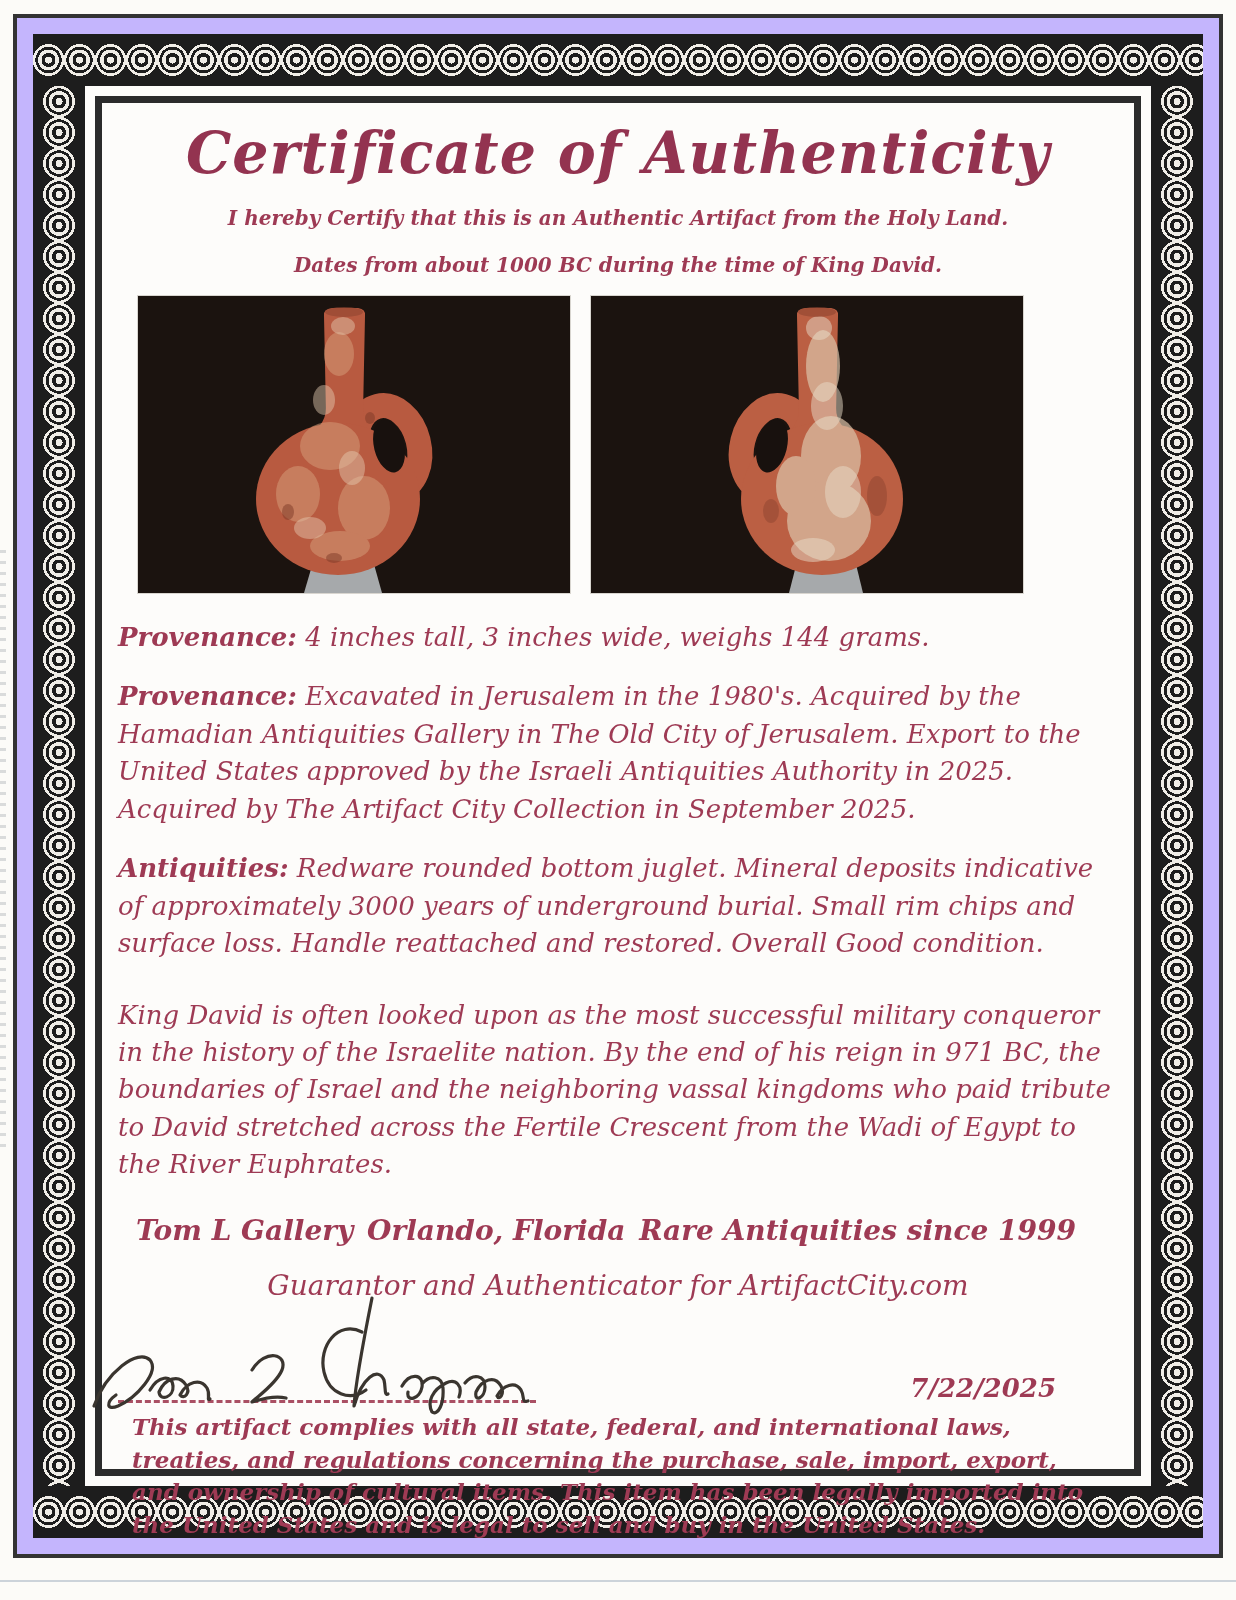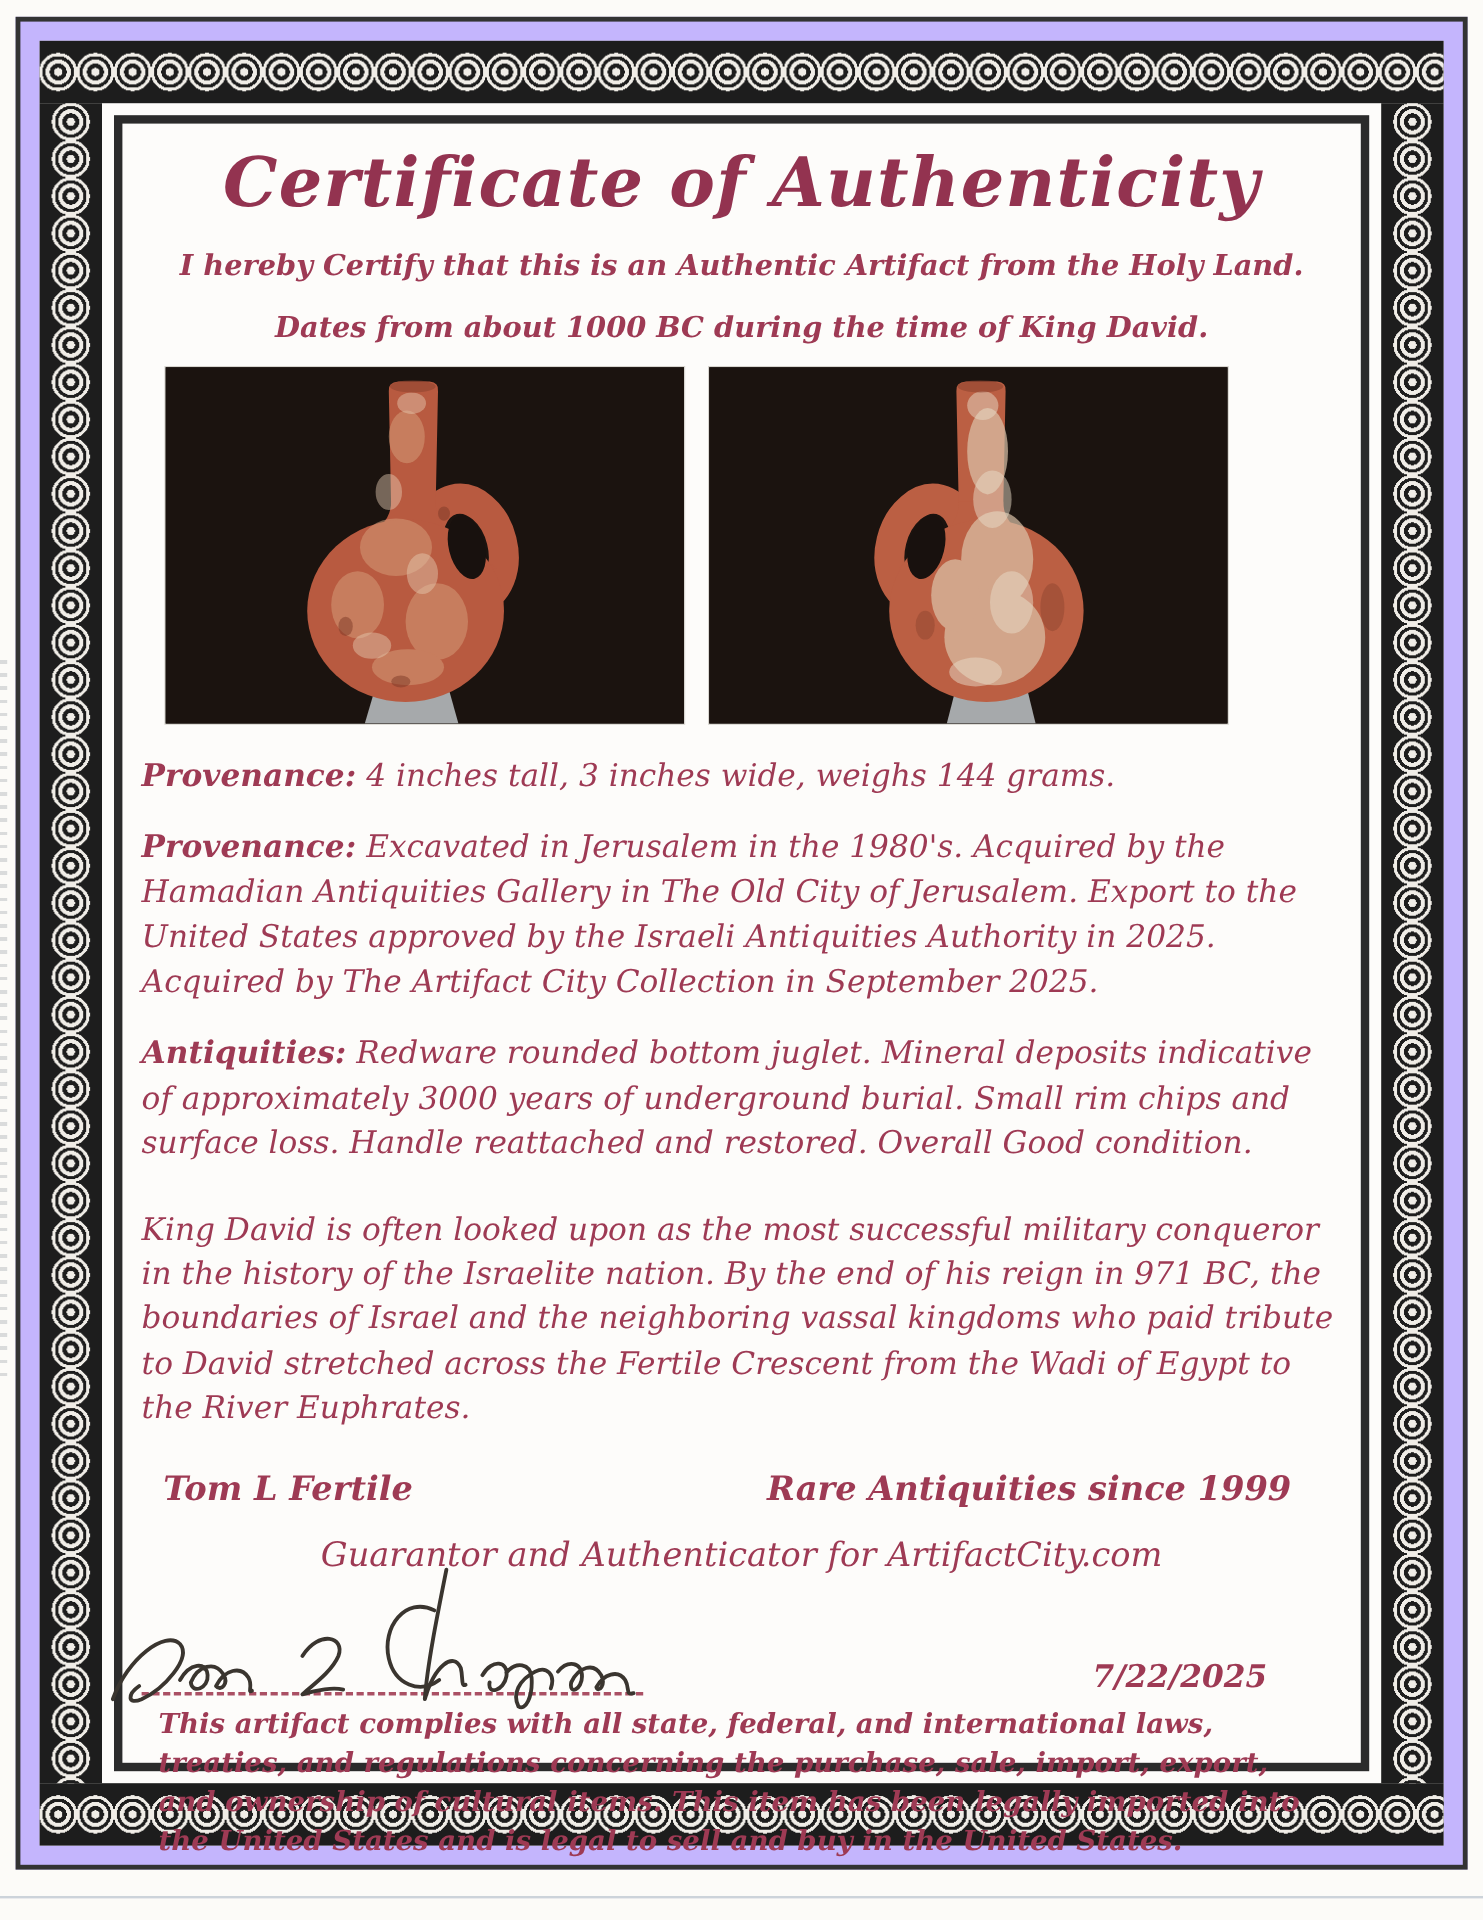--- a/index.html
+++ b/index.html
@@ -47,21 +47,21 @@
     display: flex; flex-direction: column;
   }
   
   .maroon { color: #9e3a54; font-style: italic; }
   .page-title {
     margin: 2px 0 0 0; text-align: center;
     font-size: 57px; font-weight: bold; font-style: italic;
     color: #933350; letter-spacing: 1px;
   }
   .sub-line {
-    text-align: center; font-weight: bold; font-size: 24px;
+    text-align: center; font-weight: bold; font-size: 20px;
     margin: 0;
   }
   .sub1 { margin-top: 20px; }
   .sub2 { margin-top: 23px; }
   .photo-row { display: flex; gap: 21px; margin: 19px 0 0 20px; }
   .photo { width: 432px; height: 297px; background: #18110e; box-shadow: 0 0 0 1px #d8d5cf; }
   .photo svg { display: block; }
   .section-p {
     margin: 0; font-size: 26px; line-height: 1.44;
   }
@@ -201,21 +201,22 @@
 
           <p class="section-p maroon sec-dimensions"><span class="sec-label">Provenance:</span><span> 4 inches tall, 3 inches wide, weighs 144 grams.</span></p>
 
           <p class="section-p maroon sec-provenance"><span class="sec-label">Provenance:</span><span> Excavated in Jerusalem in the 1980's. Acquired by the Hamadian Antiquities Gallery in The Old City of Jerusalem. Export to the United States approved by the Israeli Antiquities Authority in 2025. Acquired by The Artifact City Collection in September 2025.</span></p>
 
           <p class="section-p maroon sec-description"><span class="sec-label">Antiquities:</span><span> Redware rounded bottom juglet. Mineral deposits indicative of approximately 3000 years of underground burial. Small rim chips and surface loss. Handle reattached and restored.  Overall Good condition.</span></p>
 
           <p class="section-p maroon sec-narrative">King David is often looked upon as the most successful military conqueror in the history of the Israelite nation. By the end of his reign in 971 BC, the boundaries of Israel and the neighboring vassal kingdoms who paid tribute to David stretched across the Fertile Crescent from the Wadi of Egypt to the River Euphrates.</p>
 
           <div class="names-row maroon">
-            <span>Tom L Fertile</span>
+            <span>Tom L Gallery</span>
+            <span>Orlando, Florida</span>
             <span>Rare Antiquities since 1999</span>
           </div>
 
           <p class="role-line maroon">Guarantor and Authenticator for ArtifactCity.com</p>
 
           <div class="signature-row">
             <div class="signature-line">
               <svg class="signature-svg" viewBox="0 0 520 150">
                 <g stroke="#3a352f" stroke-width="3.2" fill="none" stroke-linecap="round" stroke-linejoin="round">
                   <path d="M28 142 C40 108 72 84 84 96 C94 108 70 134 52 142 C40 147 40 138 50 131"></path>

